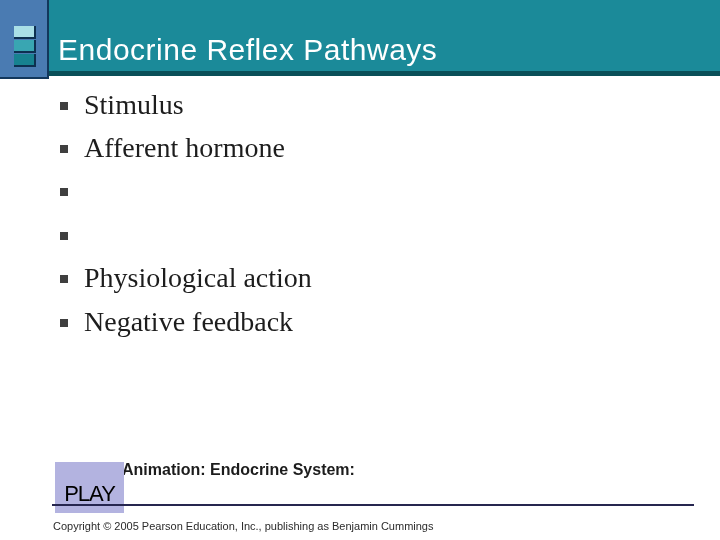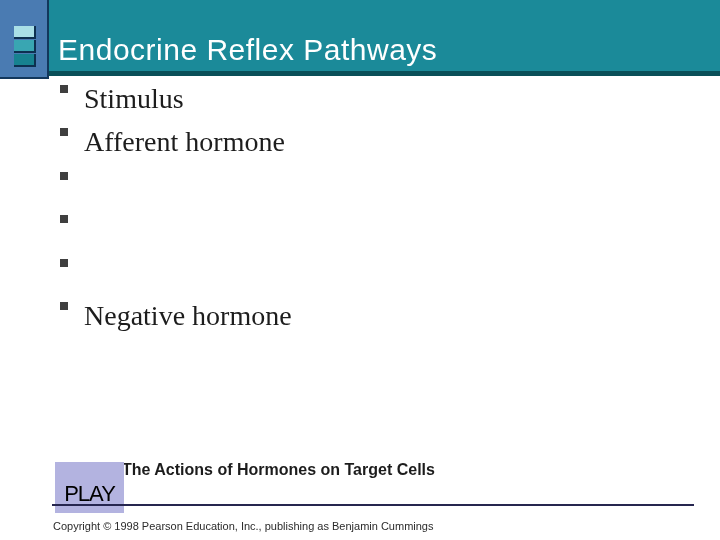--- a/index.html
+++ b/index.html
@@ -30,21 +30,21 @@
   }
   .bar-1 { top:26px; background:#a9dfe6; }
   .bar-2 { top:40px; background:#39a6b2; }
   .bar-3 { top:54px; background:#178290; }
 
   
   .bullets {
     position:absolute; left:58px; top:83px; margin:0; padding:0; list-style:none;
     font-family:"Liberation Serif", serif; font-size:28px; color:#1d1d1d;
   }
-  .bullets li { height:43.4px; display:flex; white-space:nowrap; }
+  .bullets li { height:43.4px; display:flex; align-items:center; white-space:nowrap; }
   .bullet-sq { width:8px; height:8px; background:#3f3f3f; margin:2px 16px 0 2px; flex:none; }
 
   
   .play-button {
     position:absolute; left:55px; top:462px; width:69px; height:51px;
     background:#b3b3e0; border:none; padding:0 0 6px 0;
     display:flex; align-items:flex-end; justify-content:center;
     font-family:"Liberation Sans", sans-serif; font-size:22px; letter-spacing:-1px;
     color:#000000; cursor:pointer; z-index:1;
   }
@@ -87,30 +87,31 @@
       <span>Afferent hormone</span>
     </li>
     <li>
       <span class="bullet-sq"></span>
     </li>
     <li>
       <span class="bullet-sq"></span>
     </li>
     <li>
       <span class="bullet-sq"></span>
+      <span>Physiological action</span>
     </li>
     <li>
       <span class="bullet-sq"></span>
-      <span>Negative hormone</span>
+      <span>Negative feedback</span>
     </li>
   </ul>
 
   <div class="divider"></div>
 
   <button class="play-button">PLAY</button>
 
   <div class="anim-text">
-    <div>The Actions of Hormones on Target Cells</div>
+    <div>Animation: Endocrine System:</div>
   </div>
 
-  <div class="copyright">Copyright © 1998 Pearson Education, Inc., publishing as Benjamin Cummings</div>
+  <div class="copyright">Copyright © 2005 Pearson Education, Inc., publishing as Benjamin Cummings</div>
 
 </div>
 
 </body></html>

